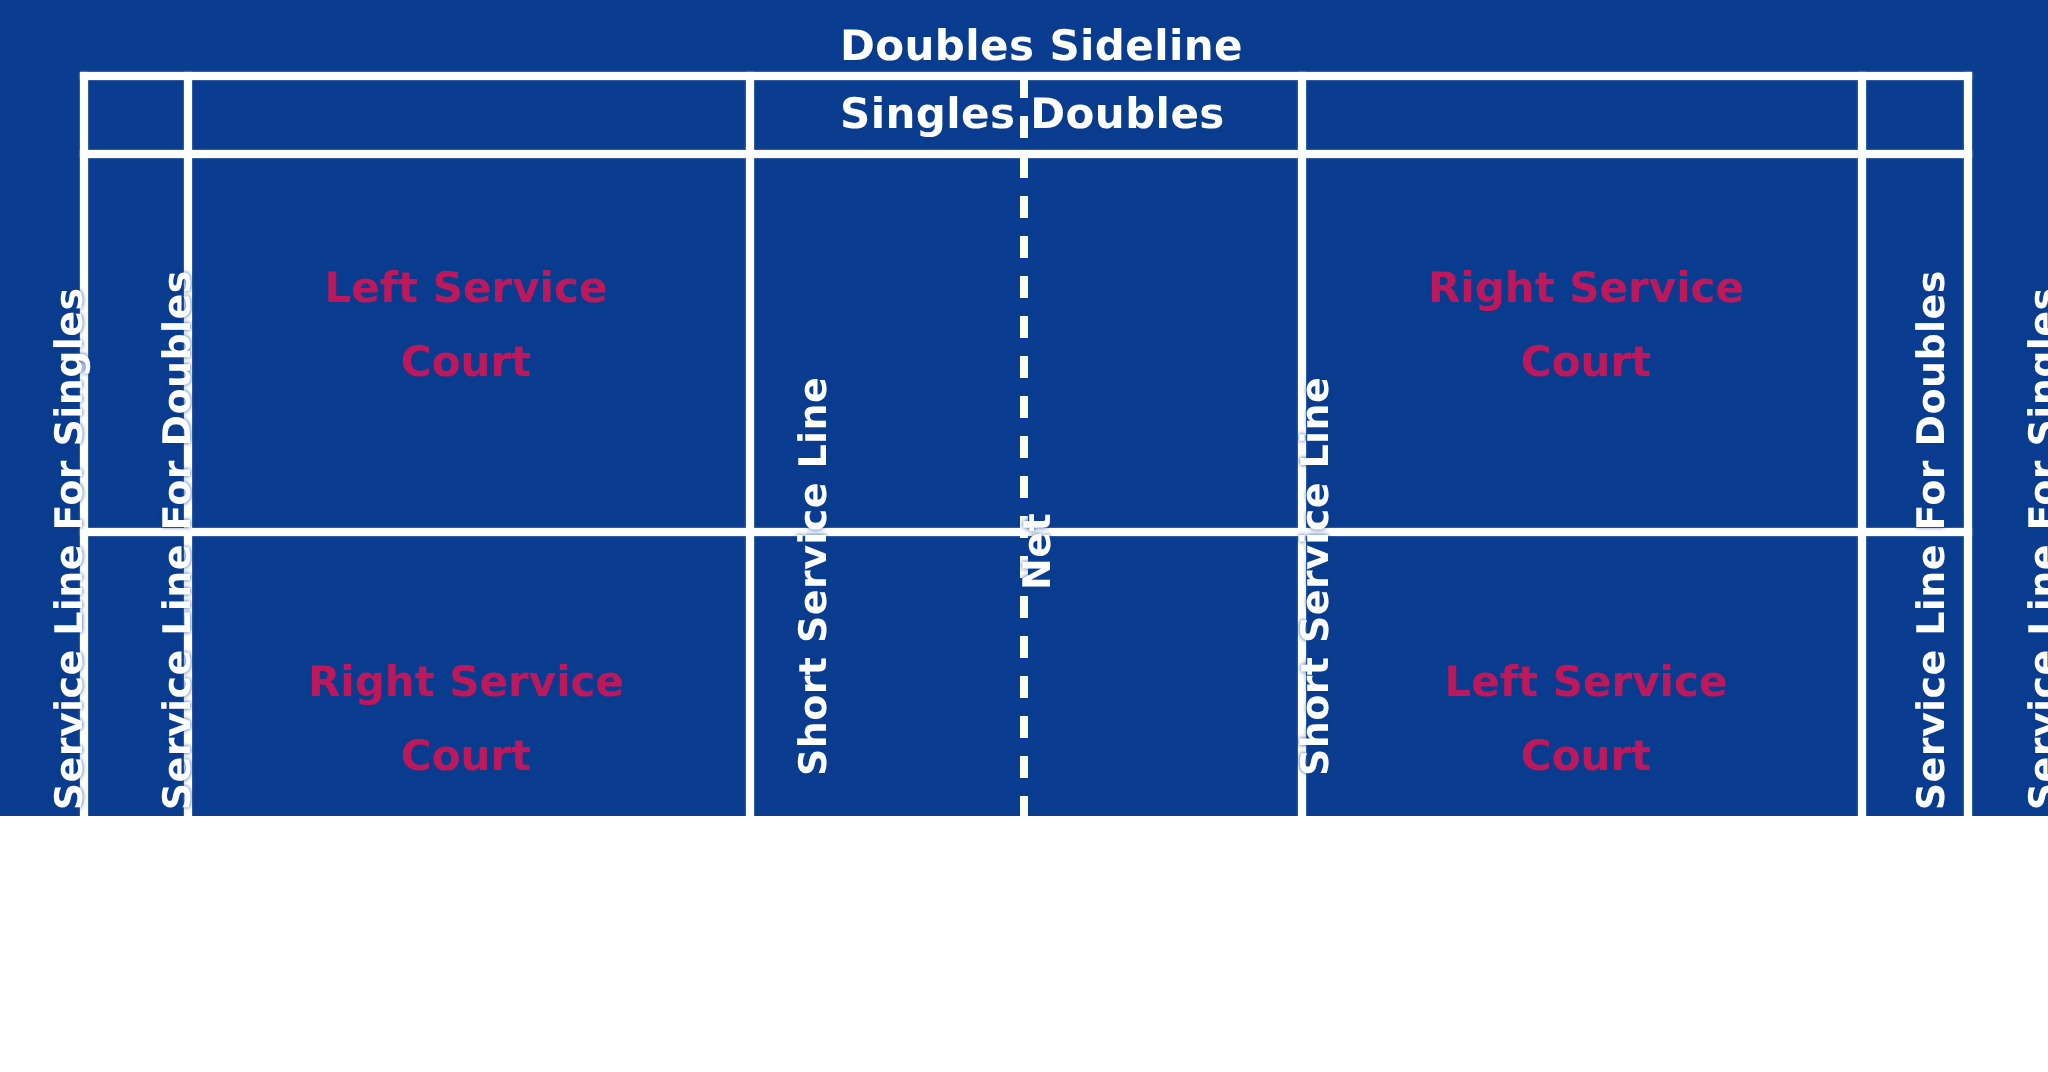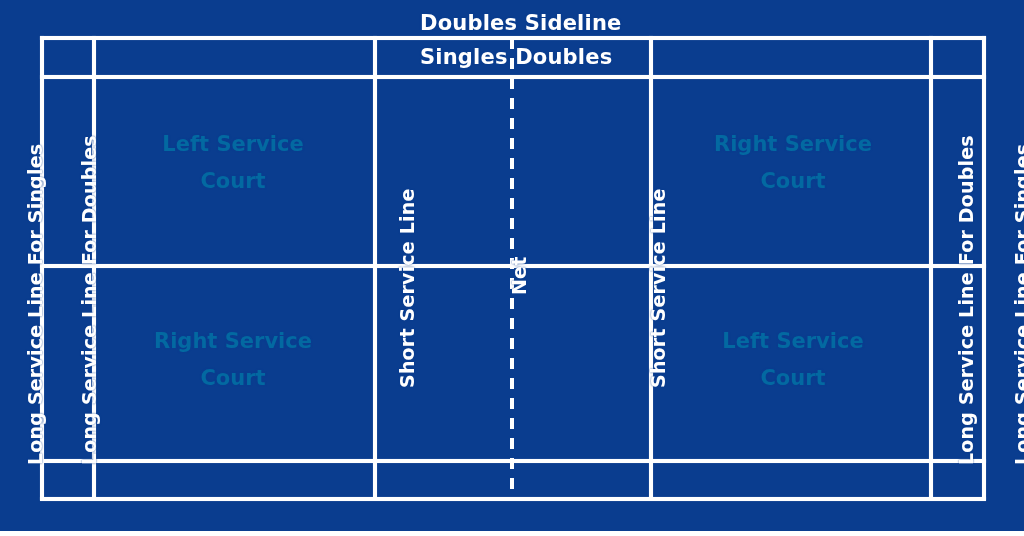--- a/index.html
+++ b/index.html
@@ -4,21 +4,21 @@
 <title>Badminton Court Diagram</title>
 <style>
   html,body{margin:0;padding:0;background:#ffffff;}
   body{
     font-family:"DejaVu Sans", sans-serif;
     -webkit-font-smoothing:antialiased;
   }
   #stage{
     position:relative;
     width:1024px;
-    height:536px;
+    height:408px;
     overflow:hidden;
     background:#ffffff;
   }
 
   
   .court-bg{
     position:absolute;
     left:0; top:0;
     width:1024px; height:531px;
     background:#0a3d8f;
@@ -64,21 +64,21 @@
     line-height:1.18;
   }
   .lbl-h{ font-size:21px; }
   .lbl-v{
     font-size:19px;
     transform-origin:0 0;
     transform:rotate(-90deg);
   }
   .court-name{
     position:absolute;
-    color:#0369a1;
+    color:#be185d;
     font-weight:700;
     font-size:21px;
     text-align:center;
     line-height:1.75;
     text-shadow:0 0 2px rgba(10,61,143,.9);
   }
   .court-name span{ display:block; }
 </style>
 </head>
 <body>

